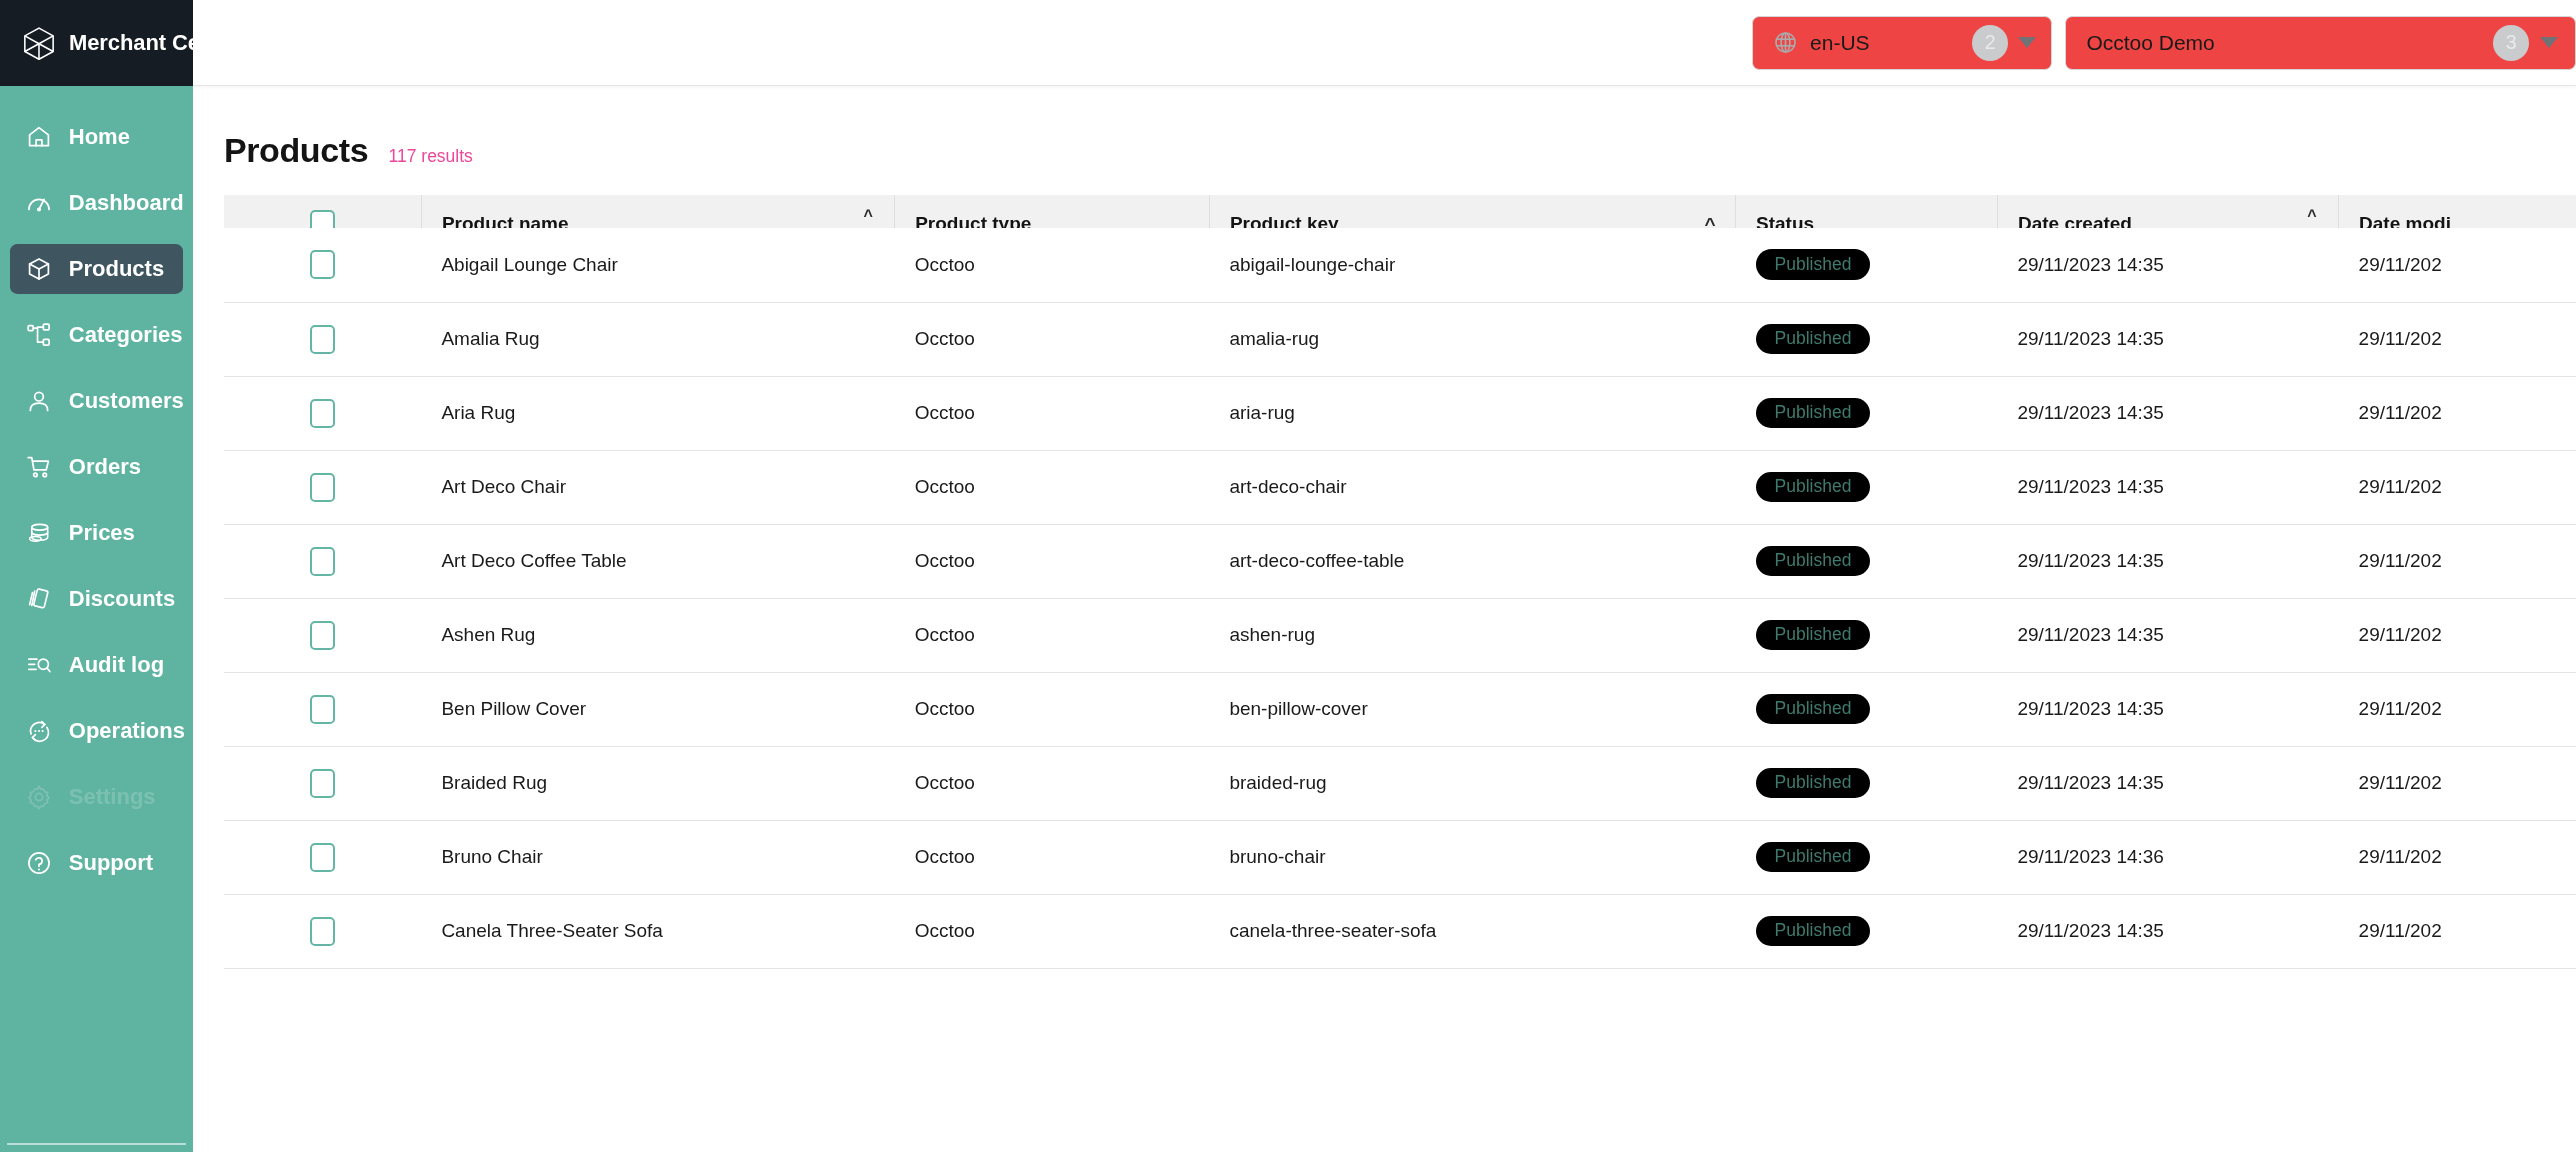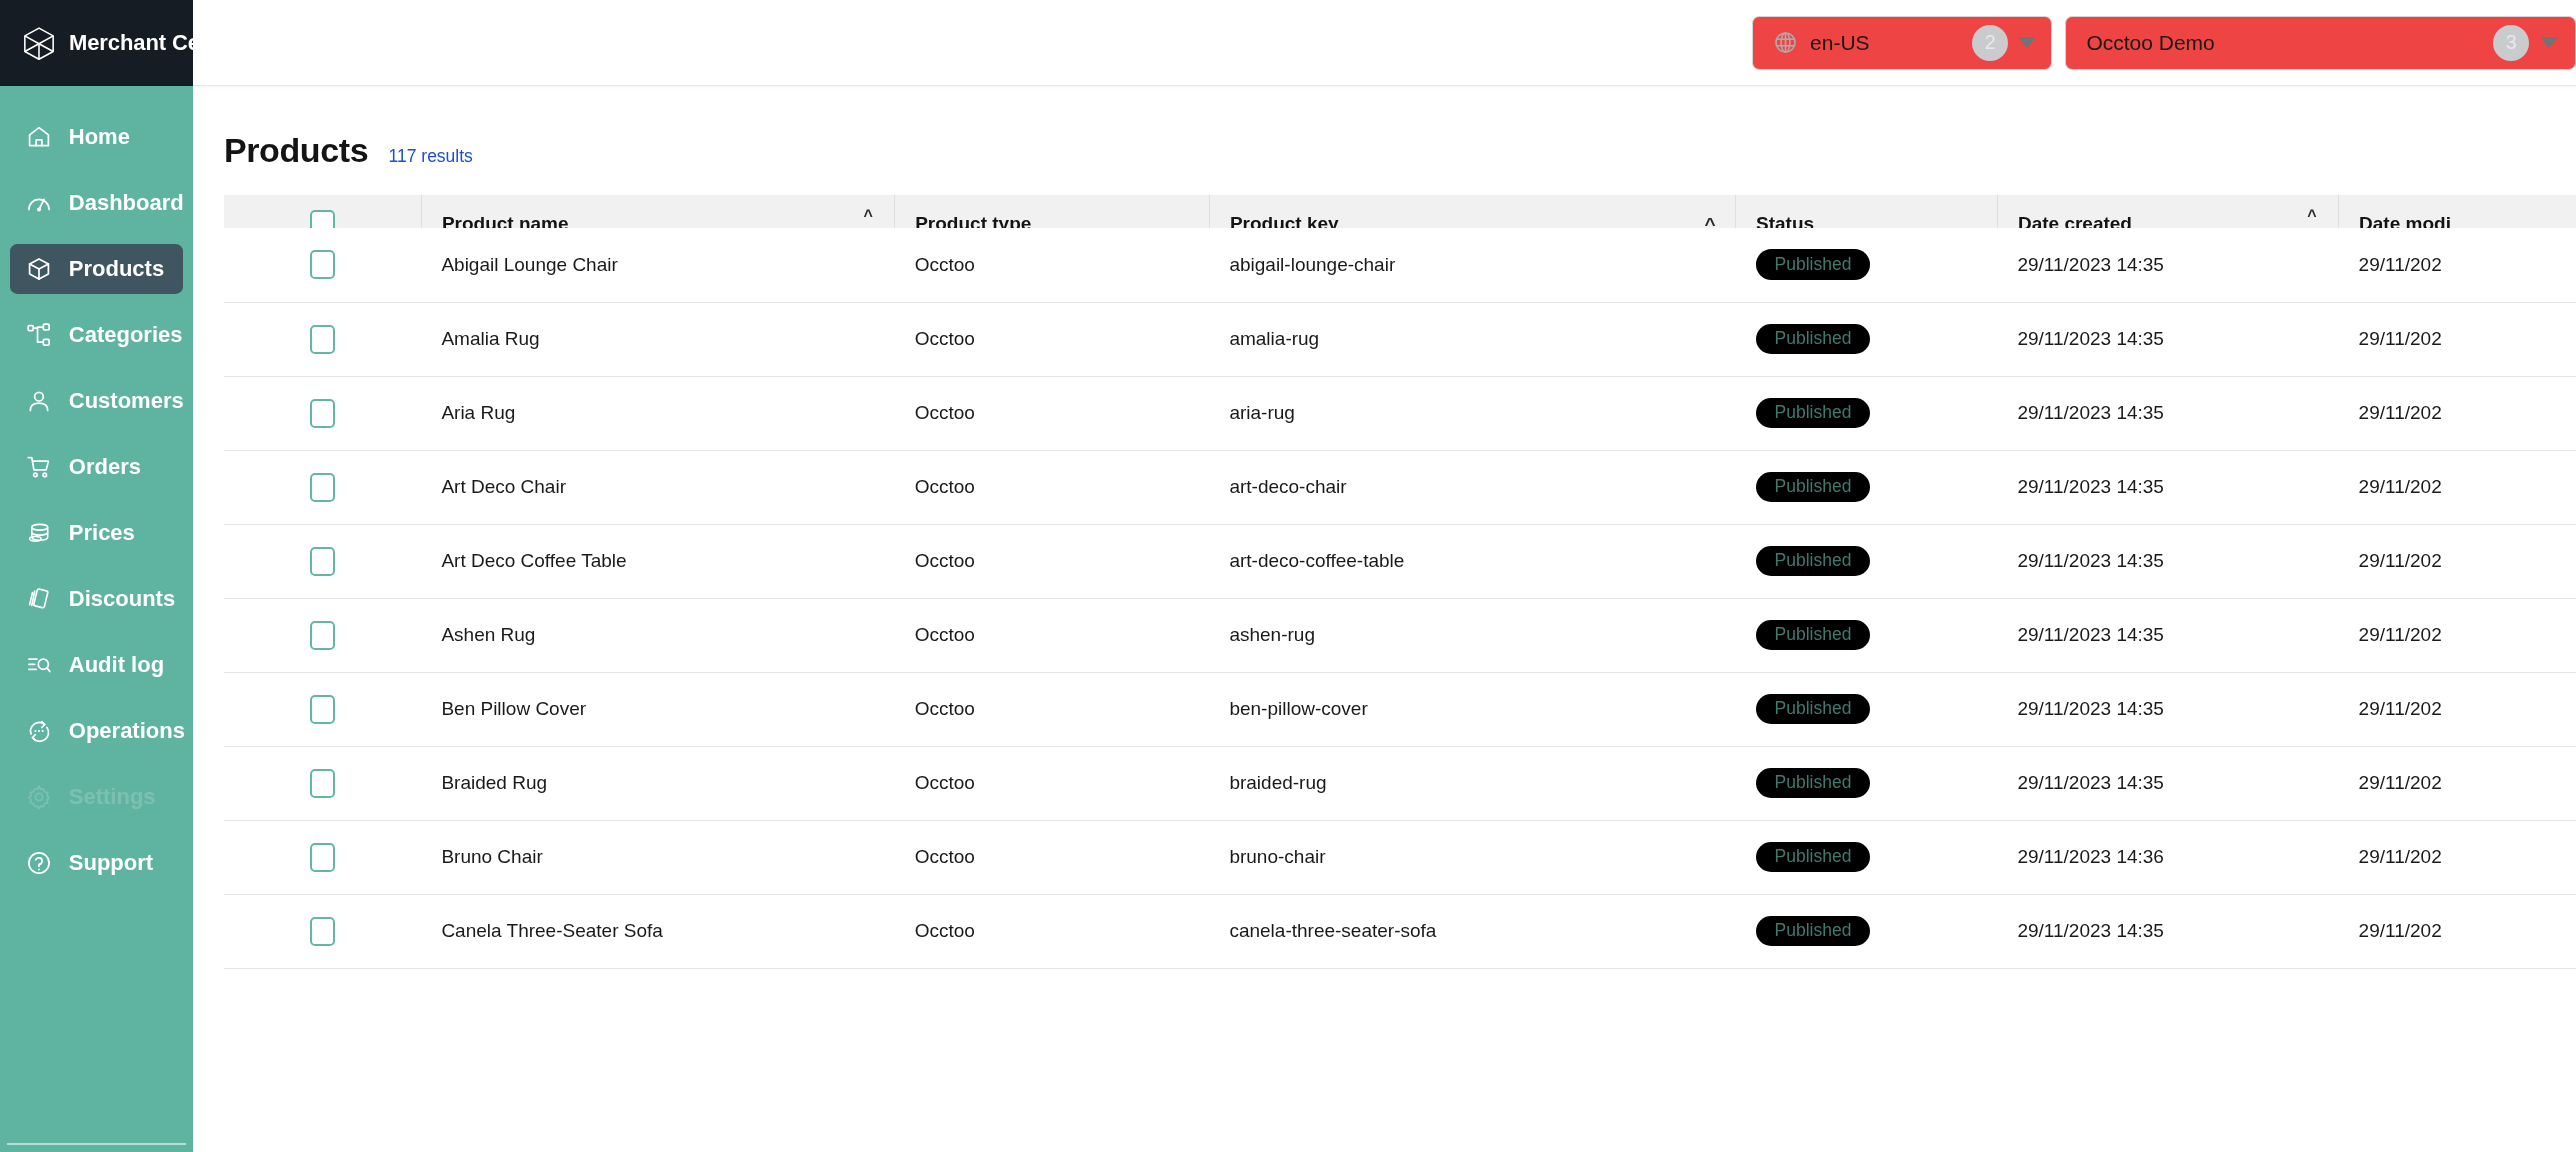--- a/index.html
+++ b/index.html
@@ -107,21 +107,21 @@
 
   
   .content { padding-left: 31px; }
   .page-head {
     display: flex; align-items: baseline;
     gap: 20.4px;
     padding-top: 45px;
     padding-bottom: 25px;
   }
   .page-title { font-size: 34px; font-weight: 700; color: #141414; letter-spacing: -0.4px; }
-  .page-count { font-size: 17.5px; color: #1d4ed8; }
+  .page-count { font-size: 17.5px; color: #ec4899; }
 
   
   .table-wrap { position: relative; overflow: hidden; height: 882px; }
   table { border-collapse: collapse; table-layout: fixed; width: 2465px; }
   thead th {
     background: #f1f1f1;
     height: 58px;
     font-size: 19px;
     font-weight: 700;
     color: #141414;

